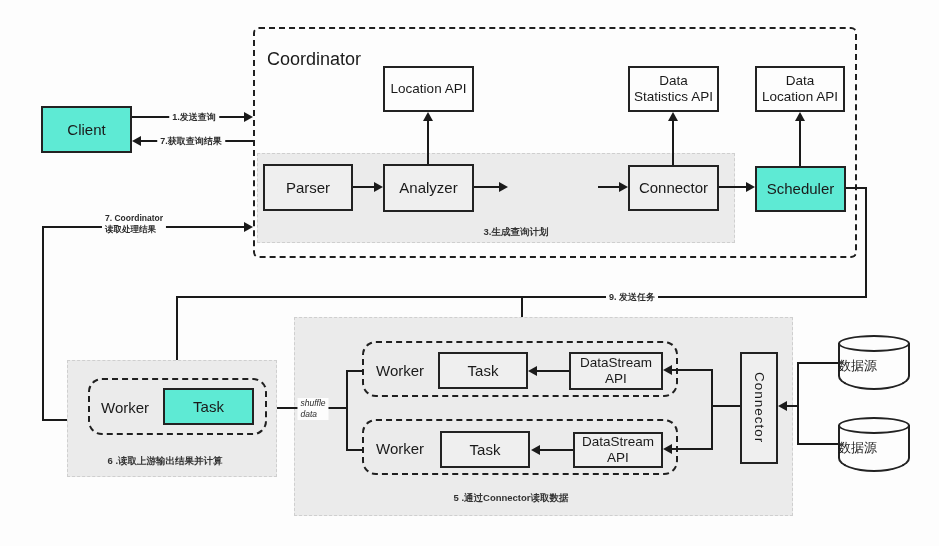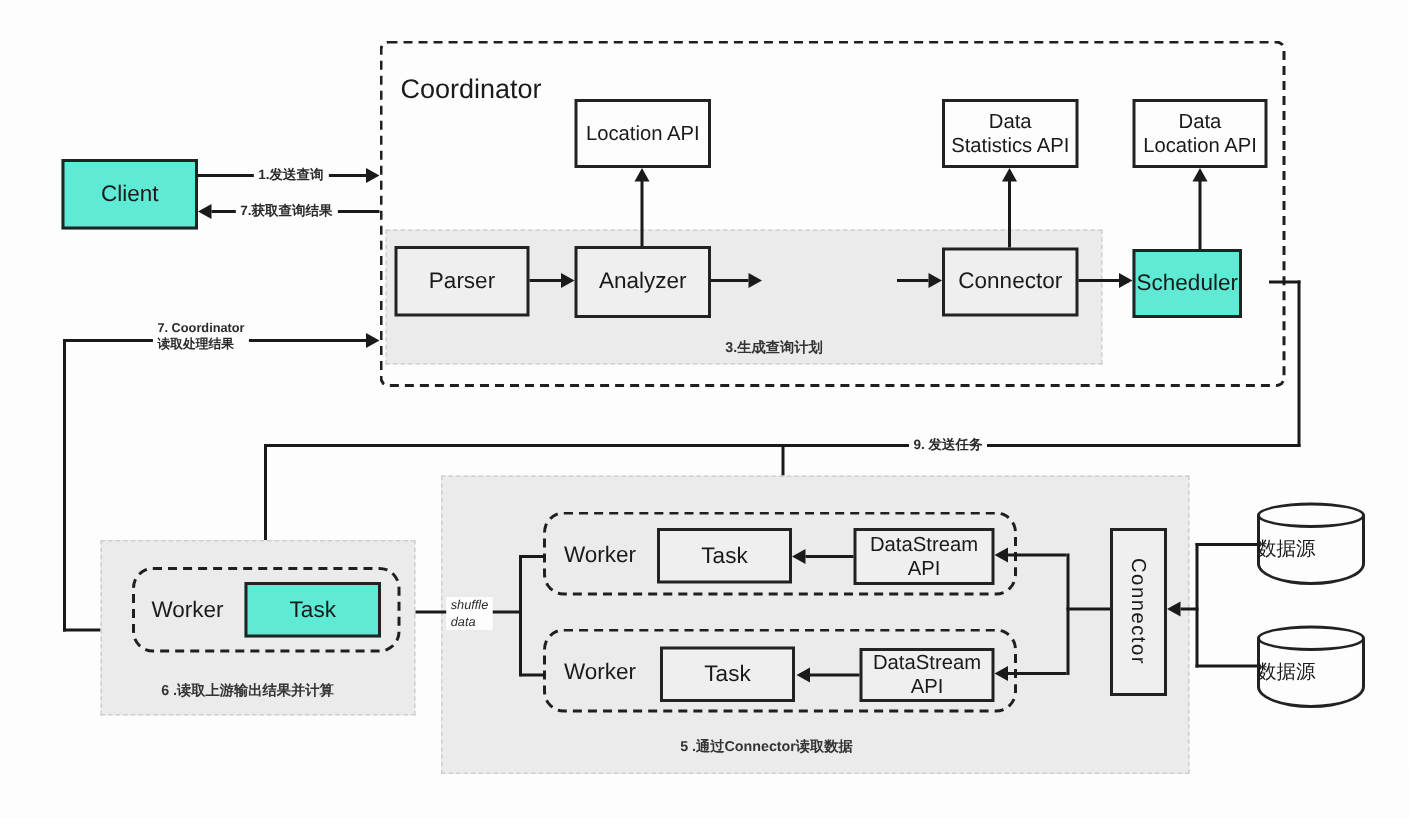--- a/index.html
+++ b/index.html
@@ -143,21 +143,21 @@
 
   <div class="box gray-fill" style="left:263px; top:164px; width:90px; height:47px;">
     <span>Parser</span>
   </div>
   <div class="box gray-fill" style="left:383px; top:164px; width:91px; height:48px;">
     <span>Analyzer</span>
   </div>
   <div class="box gray-fill" style="left:628px; top:165px; width:91px; height:46px;">
     <span>Connector</span>
   </div>
-  <div class="box" style="left:755px; top:166px; width:73px; height:46px;">
+  <div class="box" style="left:755px; top:166px; width:91px; height:46px;">
     <span>Scheduler</span>
   </div>
 
   <div class="line hl" style="left:353px; top:186px; width:21px;"></div>
   <div class="ah ah-r" style="left:374px; top:182px;"></div>
   <div class="line hl" style="left:474px; top:186px; width:25px;"></div>
   <div class="ah ah-r" style="left:499px; top:182px;"></div>
   <div class="line hl" style="left:598px; top:186px; width:21px;"></div>
   <div class="ah ah-r" style="left:619px; top:182px;"></div>
   <div class="line hl" style="left:719px; top:186px; width:27px;"></div>

